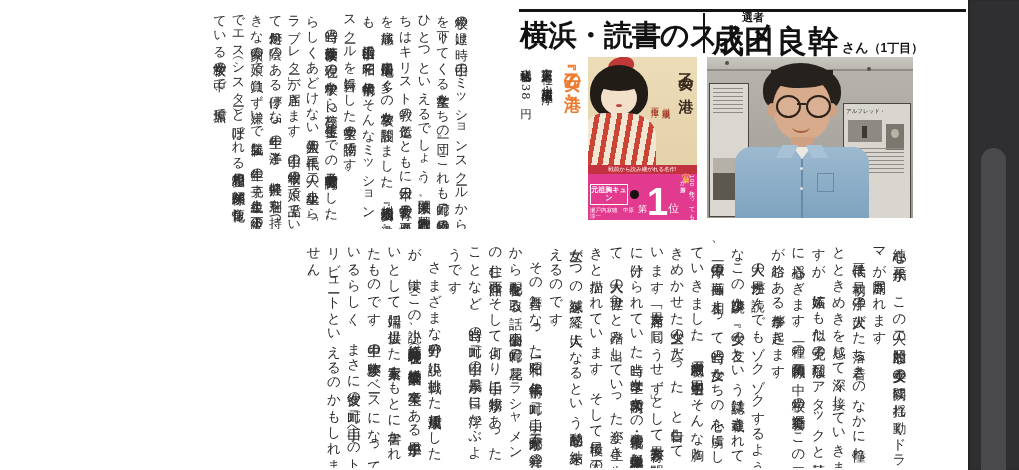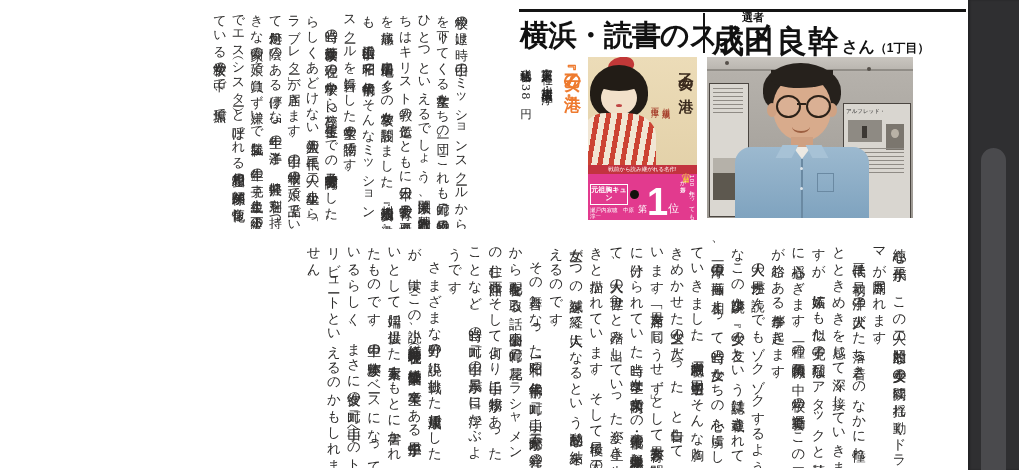--- a/index.html
+++ b/index.html
@@ -17,21 +17,21 @@
   .rule-top{position:absolute;left:519px;top:9px;width:447px;height:3px;background:#141414;}
   .series-title{position:absolute;left:520px;top:16px;font-family:"Liberation Sans",sans-serif;
              font-weight:800;font-size:29px;letter-spacing:-1px;color:#111;}
   .hdr-divider{position:absolute;left:703px;top:13px;width:2px;height:40px;background:#141414;}
   .selector-label{position:absolute;left:742px;top:10px;font-family:"Liberation Sans",sans-serif;
              font-size:11px;font-weight:700;color:#111;}
   .selector-name{position:absolute;left:712px;top:20px;color:#111;white-space:nowrap;
              font-family:"Liberation Sans",sans-serif;}
   .selector-name .emph{font-size:32px;font-weight:900;}
   .selector-name .rest{font-size:31px;font-weight:600;letter-spacing:1px;}
-  .selector-name .suffix{font-size:16px;font-weight:600;margin-left:2px;}
+  .selector-name .suffix{font-size:13px;font-weight:600;margin-left:2px;}
   .selector-name .note{font-size:12px;font-weight:600;}
 
   
   .book-info{position:absolute;left:498px;top:59px;height:172px;width:86px;
              writing-mode:vertical-rl;text-orientation:mixed;}
   .bi-title{color:#ee7a2e;font-size:17px;font-weight:700;letter-spacing:1px;
              font-family:"Liberation Sans",sans-serif;margin-left:7px;}
   .bi-pub{font-size:11.5px;color:#222;letter-spacing:1px;margin-left:6px;}
   .bi-price{font-size:11.5px;color:#222;letter-spacing:1px;}
 

